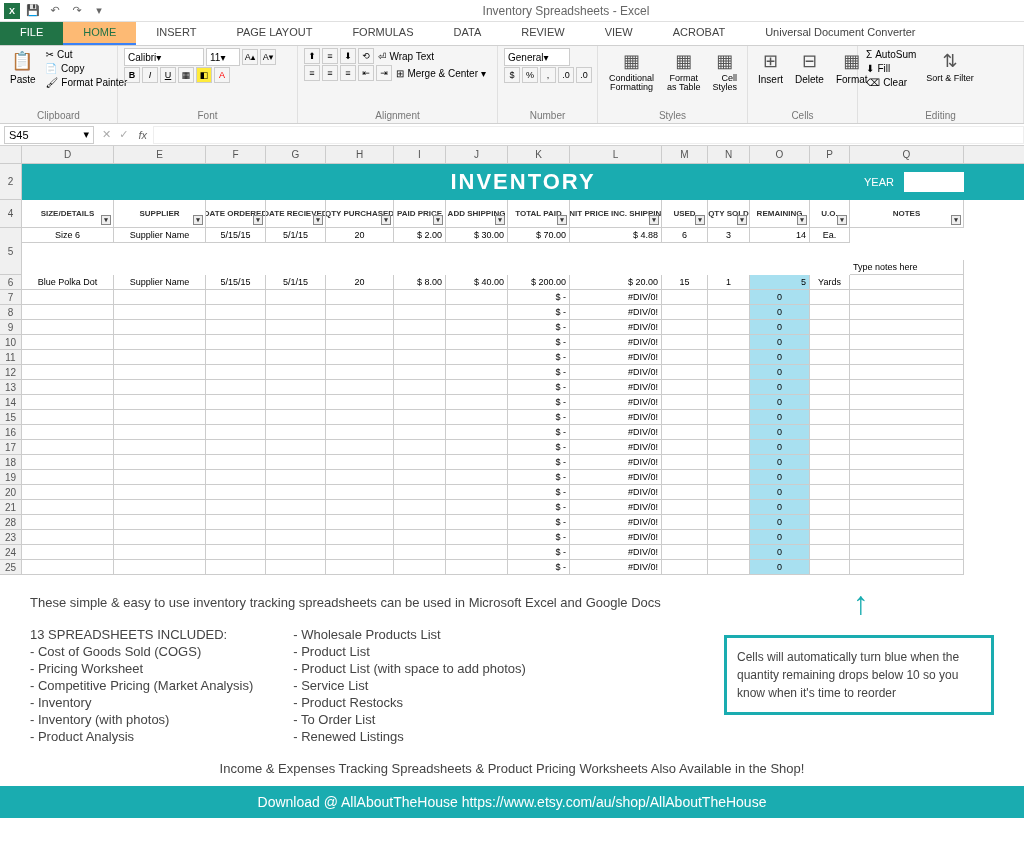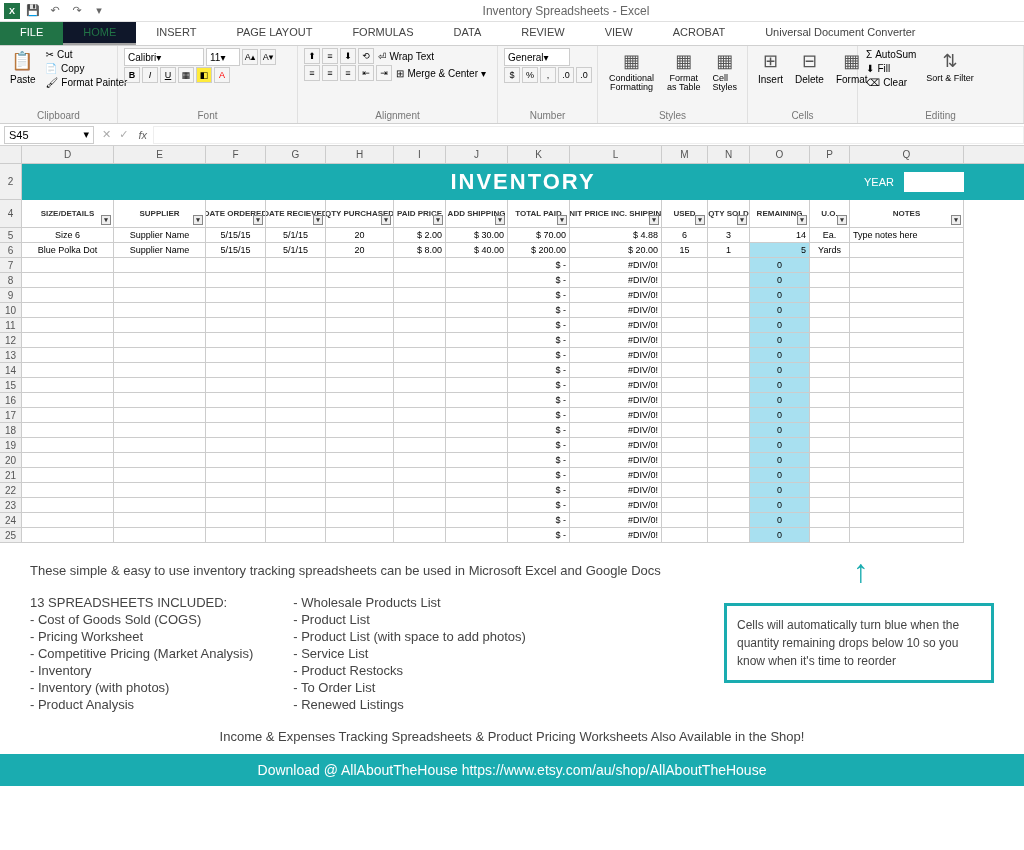--- a/index.html
+++ b/index.html
@@ -5,21 +5,21 @@
 * { box-sizing: border-box; margin: 0; padding: 0; }
 body { font-family: "Segoe UI", Tahoma, sans-serif; font-size: 11px; background: #fff; width: 1024px; overflow: hidden; }
 .titlebar { height: 22px; background: #fff; display: flex; align-items: center; border-bottom: 1px solid #e0e0e0; }
 .titlebar-left { display: flex; align-items: center; gap: 4px; padding-left: 4px; }
 .excel-icon { width: 16px; height: 16px; background: #217346; color: #fff; display: flex; align-items: center; justify-content: center; font-size: 9px; font-weight: bold; }
 .qat-btn { width: 18px; height: 18px; display: flex; align-items: center; justify-content: center; color: #666; }
 .titlebar-title { flex: 1; text-align: center; color: #666; font-size: 12px; }
 .ribbon-tabs { display: flex; height: 24px; background: #fff; border-bottom: 1px solid #d0d0d0; }
 .rtab { padding: 4px 20px; font-size: 11px; color: #444; cursor: pointer; text-transform: uppercase; }
 .rtab.file { background: #217346; color: #fff; }
-.rtab.active { background: #0f172a; border-bottom: 2px solid #a3a3a3; color: #217346; }
+.rtab.active { background: #fdba74; border-bottom: 2px solid #3b82f6; color: #217346; }
 .ribbon { display: flex; background: #f5f5f5; height: 78px; border-bottom: 1px solid #d0d0d0; font-size: 10px; }
 .rgroup { border-right: 1px solid #e0e0e0; padding: 2px 6px; display: flex; flex-direction: column; justify-content: space-between; }
 .rgroup-label { text-align: center; color: #777; font-size: 10px; padding-top: 2px; }
 .rgroup-body { display: flex; gap: 4px; align-items: flex-start; flex: 1; }
 .rbtn-lg { display: flex; flex-direction: column; align-items: center; gap: 2px; padding: 2px 4px; cursor: pointer; }
 .rbtn-lg .ic { font-size: 18px; color: #555; }
 .rbtn-sm { display: flex; align-items: center; gap: 3px; padding: 1px 2px; cursor: pointer; white-space: nowrap; }
 .rcol { display: flex; flex-direction: column; gap: 1px; }
 .rrow { display: flex; gap: 2px; align-items: center; }
 .combo { border: 1px solid #ccc; background: #fff; height: 18px; padding: 0 3px; display: flex; align-items: center; font-size: 10px; }
@@ -159,21 +159,21 @@
       <div class="rbtn-lg">
           <span class="ic">▦</span>
           <span style="font-size:9px;text-align:center;line-height:1">Conditional Formatting</span>
         </div>
       <div class="rbtn-lg">
           <span class="ic">▦</span>
           <span style="font-size:9px;text-align:center;line-height:1">Format as Table</span>
         </div>
       <div class="rbtn-lg">
           <span class="ic">▦</span>
-          <span style="font-size:9px;text-align:left;line-height:1">Cell Styles</span>
+          <span style="font-size:9px;text-align:right;line-height:1">Cell Styles</span>
         </div>
     </div>
     <div class="rgroup-label">Styles</div>
   </div>
   <div class="rgroup" style="width:110px">
     <div class="rgroup-body">
       <div class="rbtn-lg">
           <span class="ic">⊞</span>
           <span>Insert</span>
         </div>
@@ -312,21 +312,21 @@
         <div class="cell c-center" style="width: 60px;">5/1/15</div>
         <div class="cell c-center" style="width: 68px;">20</div>
         <div class="cell c-right" style="width: 52px;">$    2.00</div>
         <div class="cell c-right" style="width: 62px;">$    30.00</div>
         <div class="cell c-right" style="width: 62px;">$    70.00</div>
         <div class="cell c-right" style="width: 92px;">$    4.88</div>
         <div class="cell c-center" style="width: 46px;">6</div>
         <div class="cell c-center" style="width: 42px;">3</div>
         <div class="cell c-right" style="width: 60px;">14</div>
         <div class="cell c-center" style="width: 40px;">Ea.</div>
-        <div class="cell" style="width: 114px;">Type notes here</div>
+        <div class="cell" style="width: 114px; margin-top: 32px;">Type notes here</div>
       </div>
       <div class="row">
         <div class="rowhead">6</div>
         <div class="cell c-center" style="width: 92px;">Blue Polka Dot</div>
         <div class="cell c-center" style="width: 92px;">Supplier Name</div>
         <div class="cell c-center" style="width: 60px;">5/15/15</div>
         <div class="cell c-center" style="width: 60px;">5/1/15</div>
         <div class="cell c-center" style="width: 68px;">20</div>
         <div class="cell c-right" style="width: 52px;">$    8.00</div>
         <div class="cell c-right" style="width: 62px;">$    40.00</div>
@@ -587,21 +587,21 @@
         <div class="cell" style="width: 62px;"></div>
         <div class="cell c-right" style="width: 62px;">$        -</div>
         <div class="cell c-right" style="width: 92px;">#DIV/0!</div>
         <div class="cell" style="width: 46px;"></div>
         <div class="cell" style="width: 42px;"></div>
         <div class="cell c-center c-blue" style="width: 60px;">0</div>
         <div class="cell" style="width: 40px;"></div>
         <div class="cell" style="width: 114px;"></div>
       </div>
       <div class="row">
-        <div class="rowhead">22</div>
+        <div class="rowhead">28</div>
         <div class="cell" style="width: 92px;"></div>
         <div class="cell" style="width: 92px;"></div>
         <div class="cell" style="width: 60px;"></div>
         <div class="cell" style="width: 60px;"></div>
         <div class="cell" style="width: 68px;"></div>
         <div class="cell" style="width: 52px;"></div>
         <div class="cell" style="width: 62px;"></div>
         <div class="cell c-right" style="width: 62px;">$        -</div>
         <div class="cell c-right" style="width: 92px;">#DIV/0!</div>
         <div class="cell" style="width: 46px;"></div>

